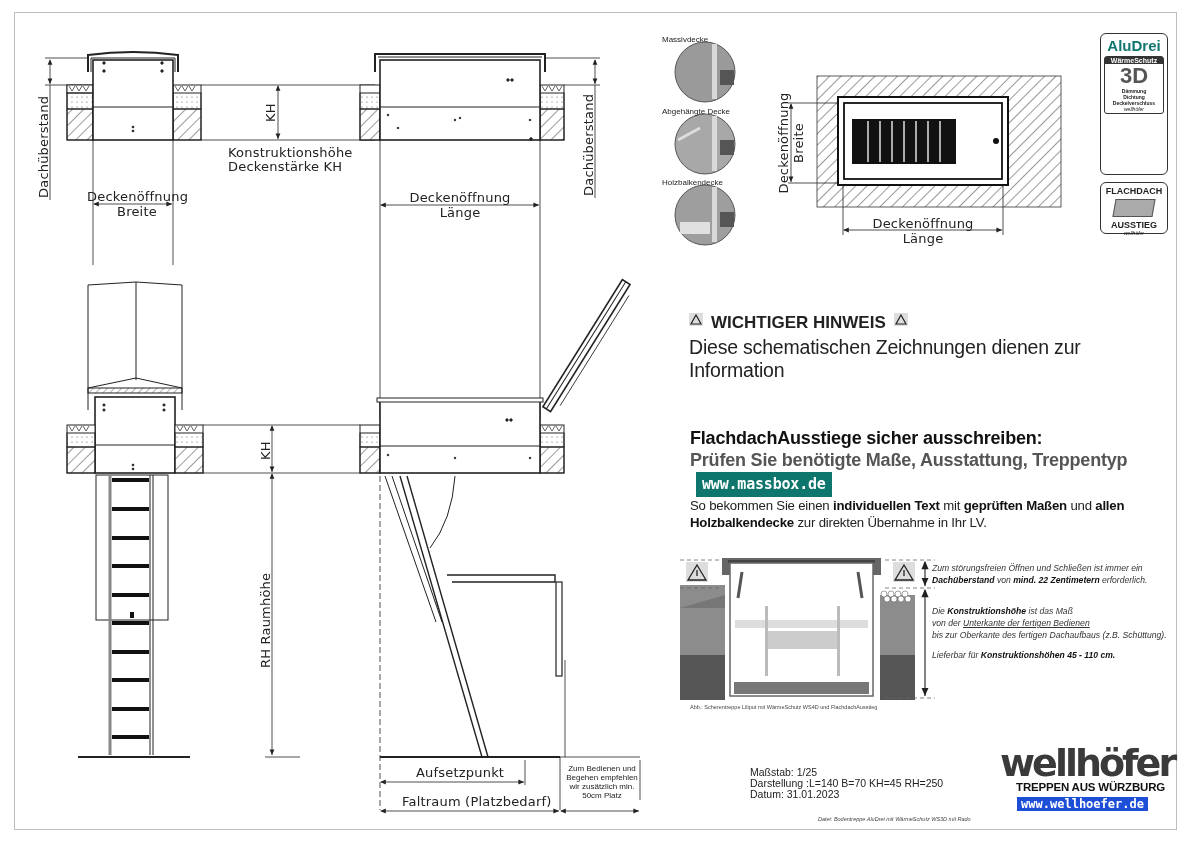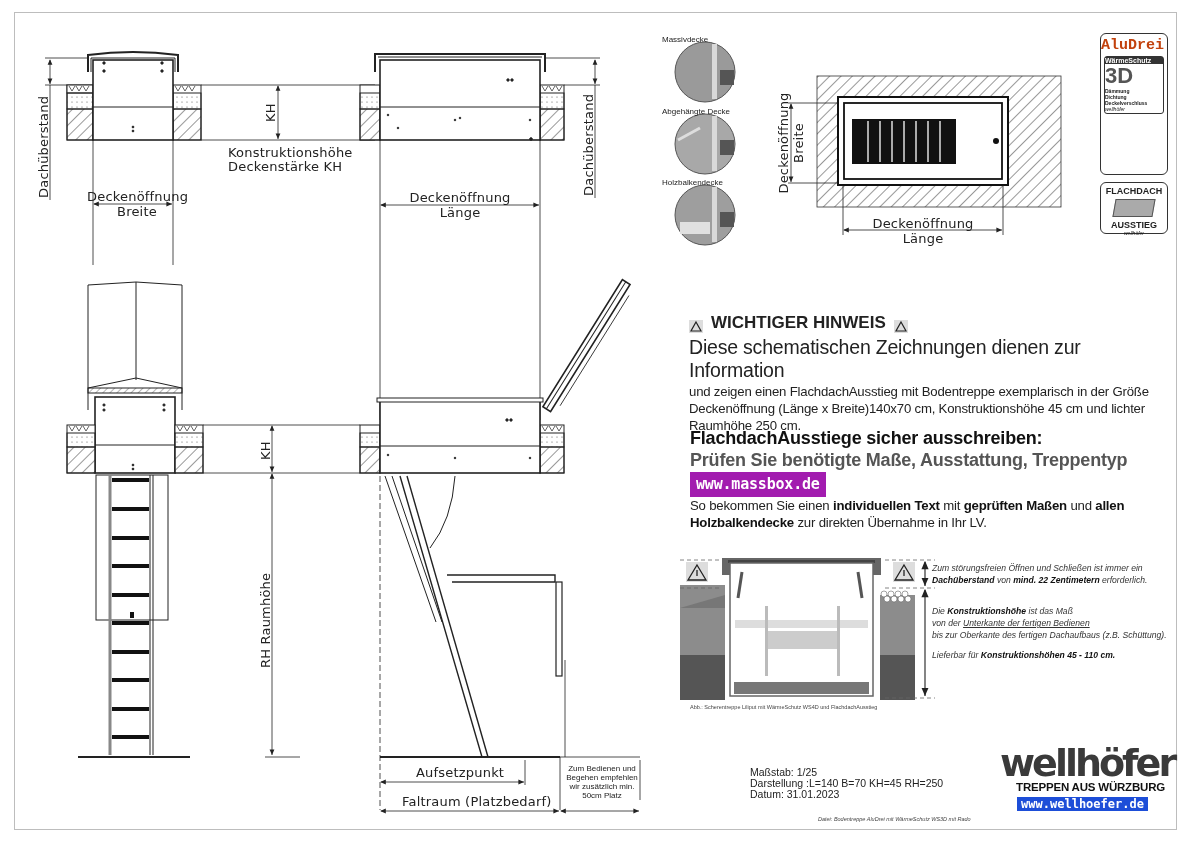--- a/index.html
+++ b/index.html
@@ -6,27 +6,27 @@
   html, body { width: 1191px; height: 842px; background: #ffffff; overflow: hidden; }
   body { font-family: "Liberation Sans", sans-serif; color: #1a1a1a; position: relative; }
   .sheet { position: absolute; left: 14px; top: 12px; width: 1163px; height: 818px; border: 1px solid #bdbdbd; background: #fff; }
   svg.draw { position: absolute; left: 0; top: 0; width: 1191px; height: 842px; }
   .abs { position: absolute; }
   .dim-label { font-family: "DejaVu Sans", sans-serif; font-size: 13px; color: #222; letter-spacing: 0.2px; white-space: nowrap; }
   .vert { transform-origin: left top; transform: rotate(-90deg); }
   .small-label { font-size: 8px; color: #222; font-family: "Liberation Sans", sans-serif; }
 
   
-  .hint-title { font-weight: bold; font-size: 17px; color: #222; display: flex; align-items: flex-end; gap: 8px; }
+  .hint-title { font-weight: bold; font-size: 17px; color: #222; display: flex; align-items: flex-start; gap: 8px; }
   .warn-ico { display: inline-block; width: 14px; height: 13px; }
   .hint-lead { font-size: 19.5px; color: #222; font-family: "Liberation Sans", sans-serif; letter-spacing: -0.2px; }
   .hint-body { font-size: 13.2px; line-height: 17px; color: #222; letter-spacing: -0.2px; }
   .spec-h1 { font-weight: bold; font-size: 18px; color: #111; letter-spacing: -0.2px; }
   .spec-h2 { font-weight: bold; font-size: 18px; color: #555; letter-spacing: -0.2px; line-height: 23px; }
-  .url-pill { background: #a21caf; color: #fff; font-family: "DejaVu Sans Mono", monospace; font-size: 15px; padding: 1px 6px; font-weight: bold; }
+  .url-pill { background: #0f766e; color: #fff; font-family: "DejaVu Sans Mono", monospace; font-size: 15px; padding: 1px 6px; margin-left: 6px; font-weight: bold; }
   .spec-body { font-size: 13.2px; line-height: 17px; color: #222; letter-spacing: -0.2px; }
   .spec-body b { color: #111; }
 
   .note-text { font-size: 8.6px; font-style: italic; color: #333; line-height: 12px; }
   .note-text b { font-style: italic; color: #111; }
   .note-text u { text-decoration: underline; }
 
   .meta { font-size: 10.5px; line-height: 11px; color: #222; }
   .file-note { font-size: 5.5px; font-style: italic; color: #444; }
 
@@ -339,22 +339,22 @@
 <div class="abs dim-label vert" style="left:776px; top:196px; line-height:15px; text-align:center; width:106px;">
   <div>Deckenöffnung</div>
   <div>Breite</div>
 </div>
 <div class="abs dim-label" style="left:863px; top:216px; line-height:15px; text-align:center; width:120px;">
   <div>Deckenöffnung</div>
   <div>Länge</div>
 </div>
 
 <div class="badge" style="left:1100px; top:33px; width:68px; height:142px;">
-  <div style="text-align:left; font-weight:bold; font-size:15px; margin-top:3px; color:#c2410c;font-family:Liberation Mono, monospace;">AluDrei</div>
-  <div style="margin:2px 3px; border:1px solid #333; border-radius:3px; ">
+  <div style="text-align:center; font-weight:bold; font-size:15px; margin-top:3px; color:#0f766e;">AluDrei</div>
+  <div style="margin:2px 3px; border:1px solid #333; border-radius:3px; text-align:center;">
     <div style="font-size:7px; font-weight:bold; background:#333; color:#fff;">WärmeSchutz</div>
     <div style="font-size:22px; font-weight:bold; color:#555; line-height:24px;">3D</div>
     <div style="font-size:5px; font-weight:bold; line-height:6px;">Dämmung</div>
     <div style="font-size:5px; font-weight:bold; line-height:6px;">Dichtung</div>
     <div style="font-size:5px; font-weight:bold; line-height:6px;">Deckelverschluss</div>
     <div style="font-size:5px; font-style:italic; line-height:7px;">wellhöfer</div>
   </div>
 </div>
 <div class="badge" style="left:1100px; top:182px; width:68px; height:52px;">
   <div style="text-align:center; font-weight:bold; font-size:9px; margin-top:3px; color:#222;">FLACHDACH</div>
@@ -369,25 +369,20 @@
         <rect width="14" height="13" fill="#ddd"></rect>
         <path d="M7,2 L12,11 L2,11 z" fill="none" stroke="#222" stroke-width="1.2"></path>
       </svg>
     <span>WICHTIGER HINWEIS</span>
     <svg class="warn-ico" viewBox="0 0 14 13">
         <rect width="14" height="13" fill="#ddd"></rect>
         <path d="M7,2 L12,11 L2,11 z" fill="none" stroke="#222" stroke-width="1.2"></path>
       </svg>
   </div>
   <div class="hint-lead" style="margin-top:3px;">Diese schematischen Zeichnungen dienen zur Information</div>
-  <div class="hint-body" style="margin-top:1px;">
-    <div>und zeigen einen FlachdachAusstieg mit Bodentreppe exemplarisch in der Größe</div>
-    <div>Deckenöffnung (Länge x Breite)140x70 cm, Konstruktionshöhe 45 cm und lichter</div>
-    <div>Raumhöhe 250 cm.</div>
-  </div>
 </div>
 
 <div class="abs" style="left:690px; top:428px; width:470px;">
   <div class="spec-h1">FlachdachAusstiege sicher ausschreiben:</div>
   <div class="spec-h2">Prüfen Sie benötigte Maße, Ausstattung, Treppentyp</div>
   <div class="spec-h2" style="display:flex; align-items:center;">
     <span class="url-pill">www.massbox.de</span>
   </div>
   <div class="spec-body">
     <span>So bekommen Sie einen </span><b>individuellen Text</b><span> mit </span><b>geprüften Maßen</b><span> und </span><b>allen</b><br>

